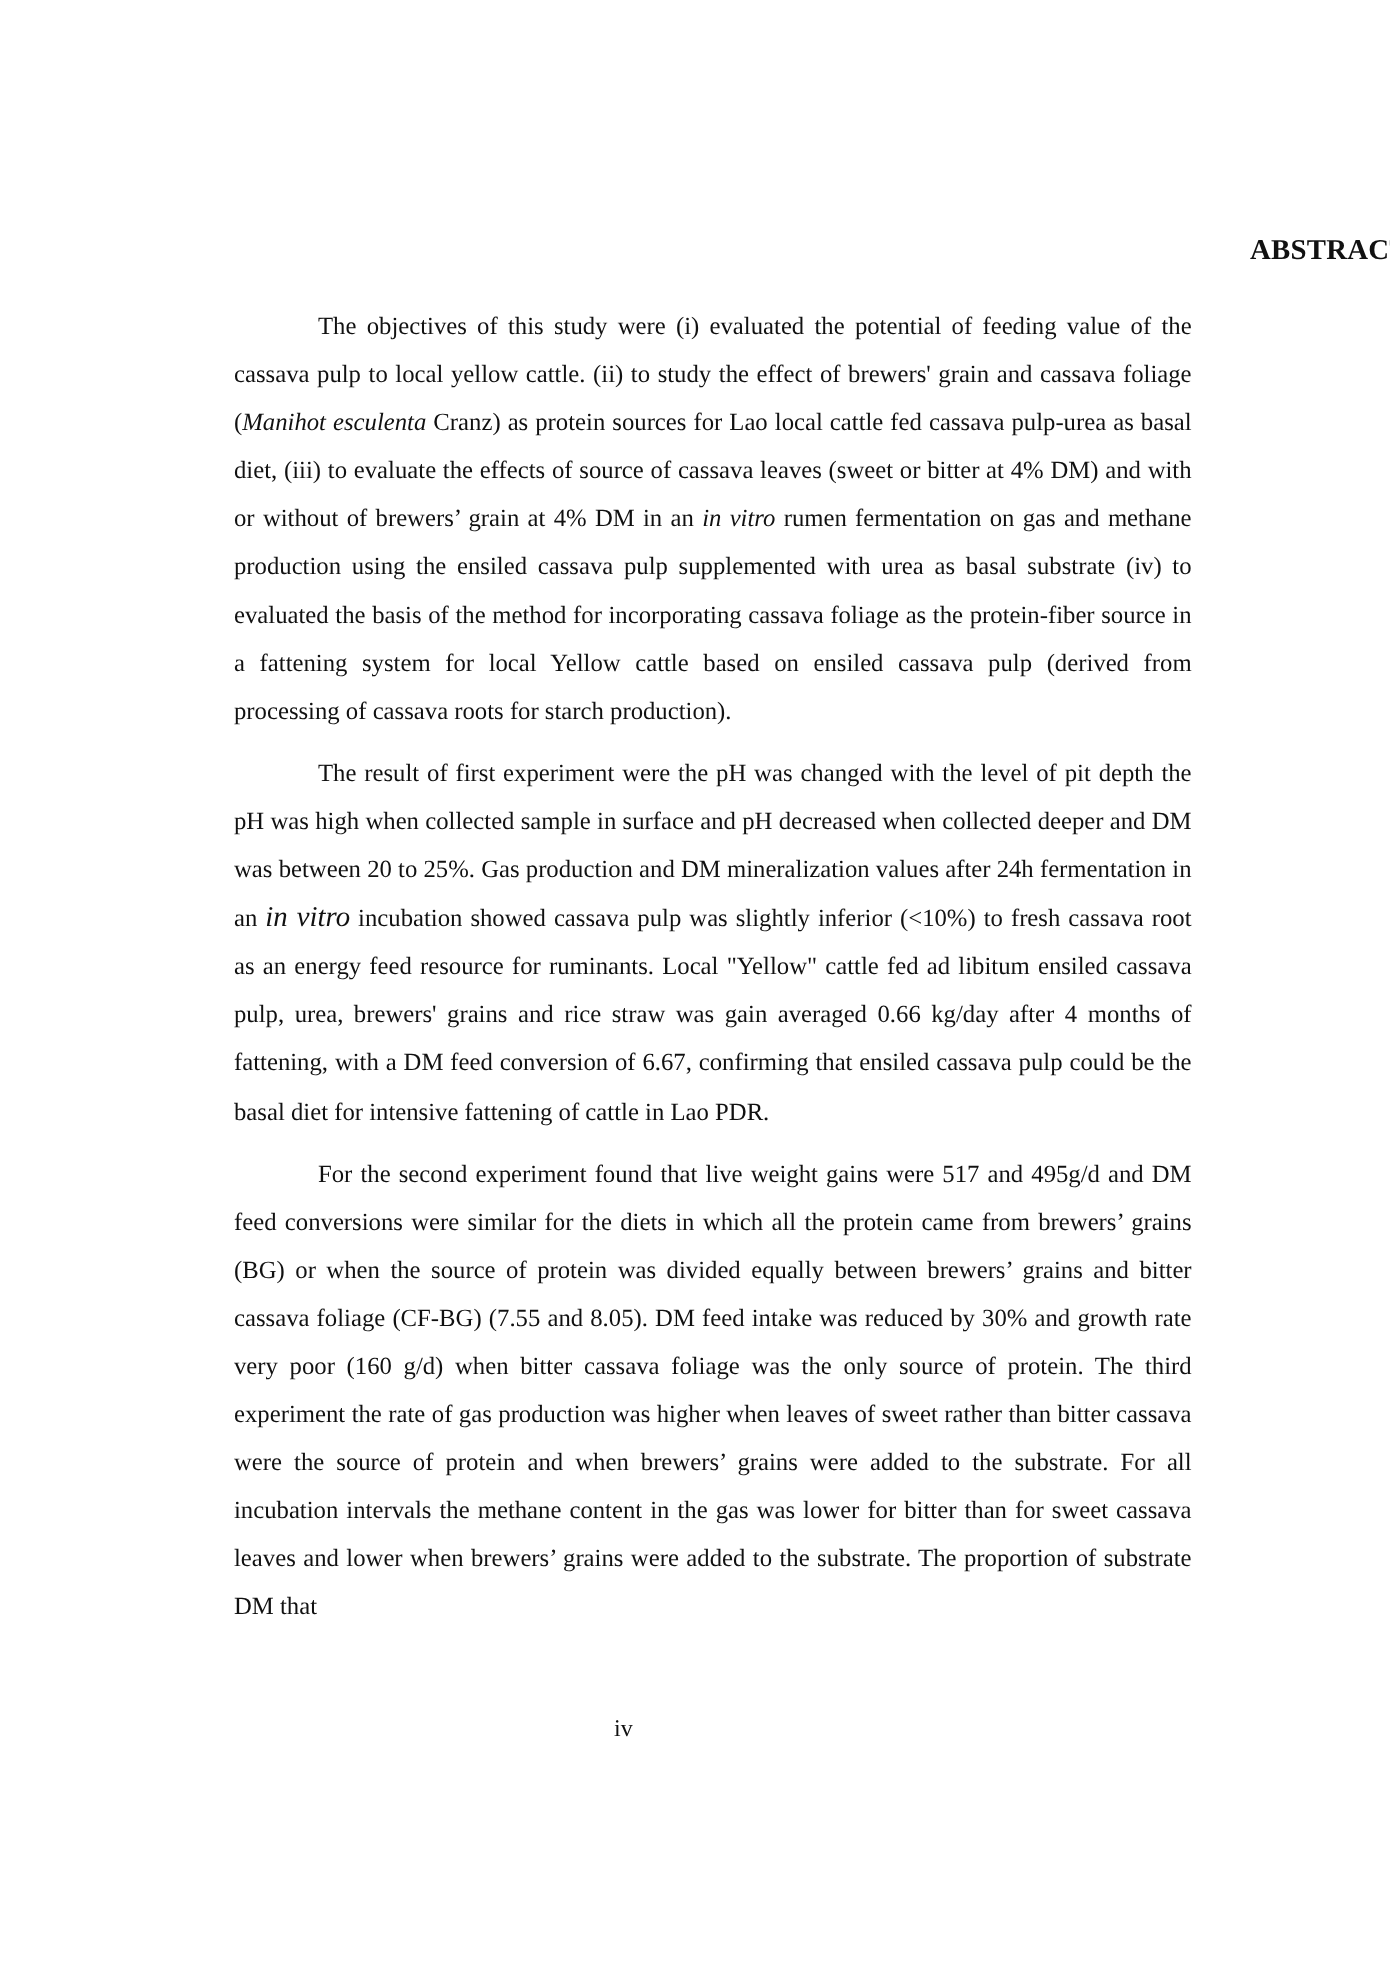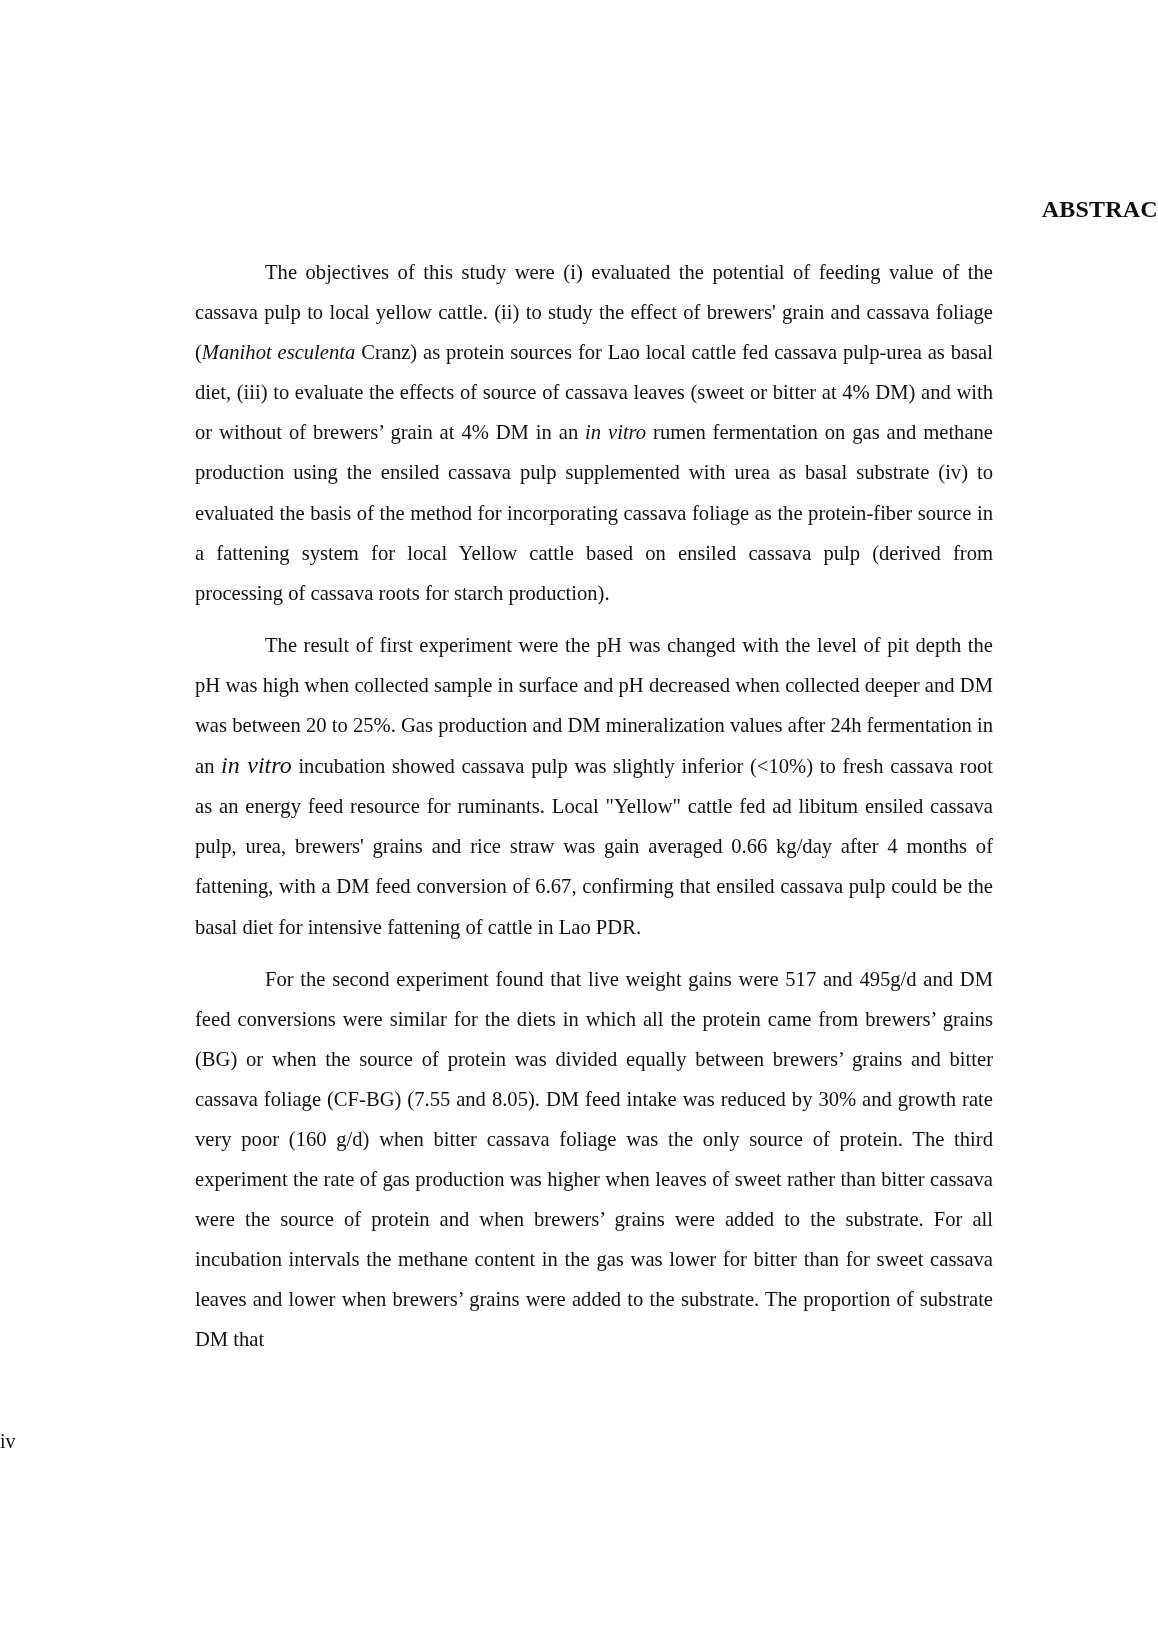--- a/index.html
+++ b/index.html
@@ -34,21 +34,21 @@
     .para {
       margin: 12px;
       text-indent: 70px;
     }
     .para .big-italic { font-style: italic; font-size: 24px; }
     .page-number {
       position: absolute;
       top: 1430px;
       left: 0;
       width: 1039px;
-      text-align: left;
+      text-align: center;
       font-size: 20px;
     }
     em { font-style: italic; }
   </style>
 </head>
 <body>
 
 <h1 class="page-title">ABSTRACT</h1>
 
 <div class="body-text">

